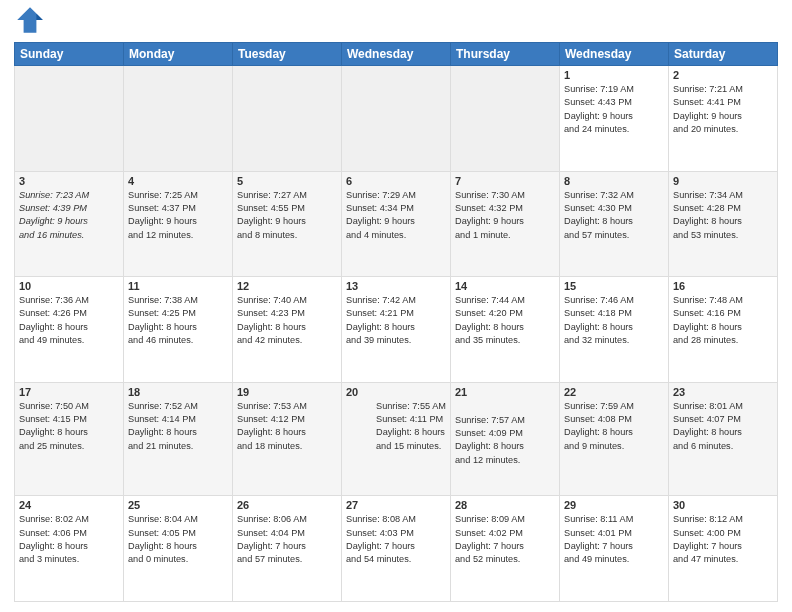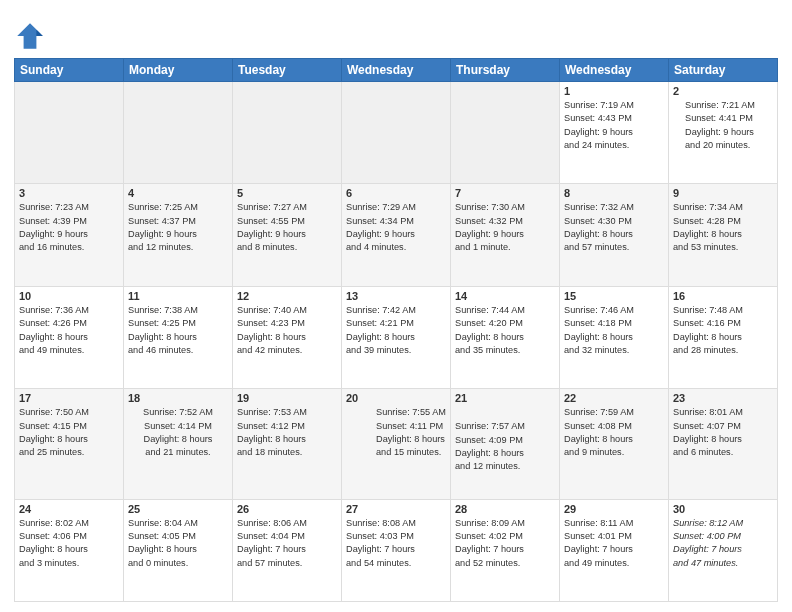--- a/index.html
+++ b/index.html
@@ -6,21 +6,21 @@
     body {
       font-family: Arial, sans-serif;
       background: #fff;
       width: 792px;
       height: 612px;
       overflow: hidden;
     }
     .page {
       width: 792px;
       height: 612px;
-      padding: 20px 14px 10px 14px;
+      padding: 4px 14px 10px 14px;
       display: flex;
       flex-direction: column;
     }
     .header {
       display: flex;
       justify-content: space-between;
       align-items: flex-start;
       margin-bottom: 6px;
     }
     .logo {
@@ -142,30 +142,30 @@
           <td class="empty"></td>
           <td>
             <span class="day-num">1</span>
             <div class="day-info" style="white-space: pre-line;">Sunrise: 7:19 AM
 Sunset: 4:43 PM
 Daylight: 9 hours
 and 24 minutes.</div>
           </td>
           <td>
             <span class="day-num">2</span>
-            <div class="day-info" style="white-space: pre-line; margin-left: 12px;">Sunrise: 7:21 AM
+            <div class="day-info" style="white-space: pre-line;">Sunrise: 7:21 AM
 Sunset: 4:41 PM
 Daylight: 9 hours
 and 20 minutes.</div>
           </td>
         </tr>
         <tr>
           <td style="background: rgb(245, 245, 245);">
             <span class="day-num">3</span>
-            <div class="day-info" style="white-space: pre-line;">Sunrise: 7:23 AM
+            <div class="day-info" style="white-space: pre-line; font-style: italic;">Sunrise: 7:23 AM
 Sunset: 4:39 PM
 Daylight: 9 hours
 and 16 minutes.</div>
           </td>
           <td style="background: rgb(245, 245, 245);">
             <span class="day-num">4</span>
             <div class="day-info" style="white-space: pre-line;">Sunrise: 7:25 AM
 Sunset: 4:37 PM
 Daylight: 9 hours
 and 12 minutes.</div>
@@ -260,21 +260,21 @@
         <tr>
           <td style="background: rgb(245, 245, 245);">
             <span class="day-num">17</span>
             <div class="day-info" style="white-space: pre-line;">Sunrise: 7:50 AM
 Sunset: 4:15 PM
 Daylight: 8 hours
 and 25 minutes.</div>
           </td>
           <td style="background: rgb(245, 245, 245);">
             <span class="day-num">18</span>
-            <div class="day-info" style="white-space: pre-line; text-align: center;">Sunrise: 7:52 AM
+            <div class="day-info" style="white-space: pre-line;">Sunrise: 7:52 AM
 Sunset: 4:14 PM
 Daylight: 8 hours
 and 21 minutes.</div>
           </td>
           <td style="background: rgb(245, 245, 245);">
             <span class="day-num">19</span>
             <div class="day-info" style="white-space: pre-line;">Sunrise: 7:53 AM
 Sunset: 4:12 PM
 Daylight: 8 hours
 and 18 minutes.</div>
@@ -346,21 +346,21 @@
           </td>
           <td>
             <span class="day-num">29</span>
             <div class="day-info" style="white-space: pre-line;">Sunrise: 8:11 AM
 Sunset: 4:01 PM
 Daylight: 7 hours
 and 49 minutes.</div>
           </td>
           <td>
             <span class="day-num">30</span>
-            <div class="day-info" style="white-space: pre-line; font-style: italic;">Sunrise: 8:12 AM
+            <div class="day-info" style="white-space: pre-line;">Sunrise: 8:12 AM
 Sunset: 4:00 PM
 Daylight: 7 hours
 and 47 minutes.</div>
           </td>
         </tr>
       </tbody>
   </table>
 </div>
 
 </body></html>

